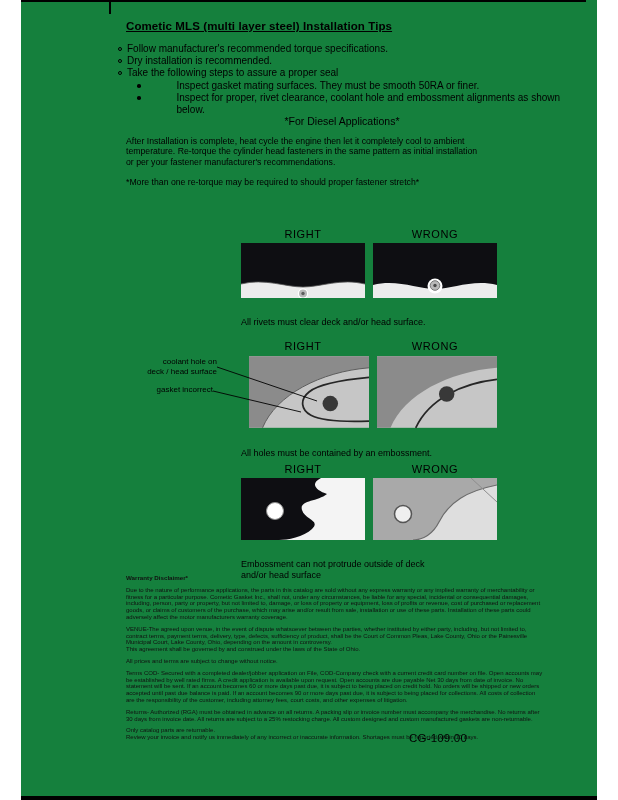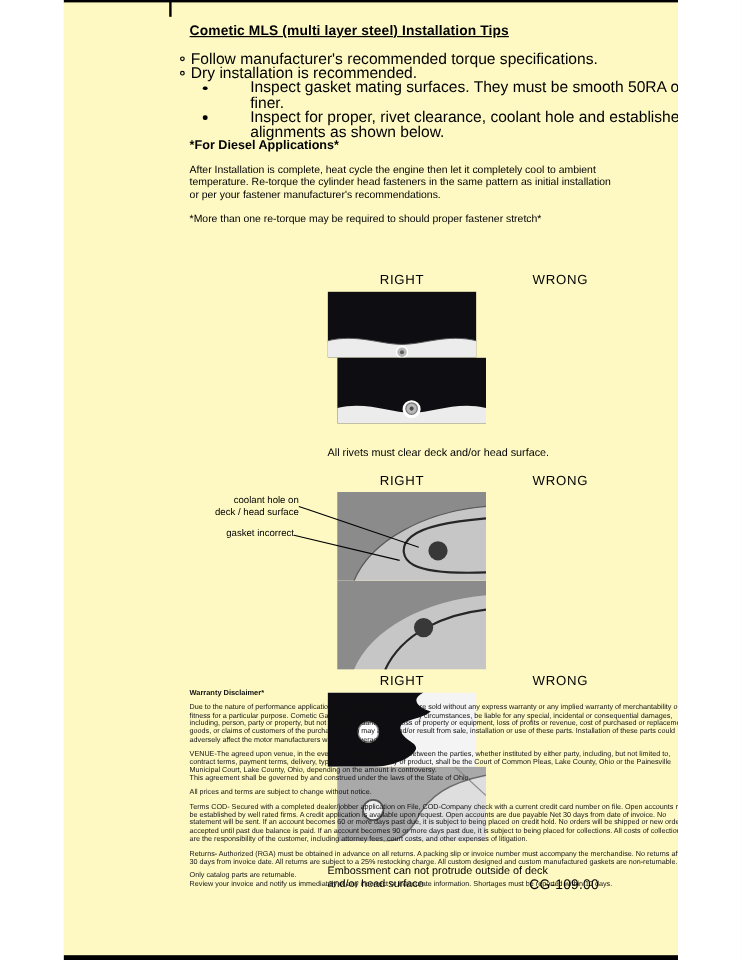--- a/index.html
+++ b/index.html
@@ -1,49 +1,49 @@
 <!DOCTYPE html>
 <html><head>
 <meta charset="utf-8">
 <style>
   * { margin:0; padding:0; box-sizing:border-box; }
   html,body { background:#ffffff; }
   .page {
-    position:relative; width:512px; height:800px; margin:0 auto;
-    background:#fef9c3; color:#000;
+    position:relative; width:576px; height:800px; margin:0 auto;
+    background:#15803d; color:#000;
     font-family:"Liberation Sans", sans-serif;
     overflow:hidden;
   }
   .rule-top { position:absolute; left:0; top:0; width:565px; height:2px; background:#000; }
   .col-tick { position:absolute; left:88px; top:0; width:2px; height:14px; background:#000; }
   .rule-bottom { position:absolute; left:0; top:796px; width:618px; height:4px; background:#000; }
 
   .title {
     position:absolute; left:105px; top:20px;
     font-size:11.5px; font-weight:bold; text-decoration:underline;
     letter-spacing:0.1px;
   }
 
-  .bullets { position:absolute; left:97px; top:43px; width:445px; font-size:13px; }
+  .bullets { position:absolute; left:97px; top:43px; width:445px; font-size:10px; }
   .b-item { display:flex; gap:5px; line-height:12.2px; }
   .b-item .marker { flex:0 0 auto; width:4px; height:4px; border:1px solid #000; border-radius:50%; margin-top:4px; }
   .b-item.sub { margin-left:19px;gap:36px; }
   .b-item.sub .marker { width:3.5px; height:3.5px; background:#000; border:none; margin-top:4.5px; }
 
   .diesel { position:absolute; left:105px; top:116px; width:432px; font-size:8.7px; line-height:10.7px; }
-  .diesel h2 { font-size:10.5px; font-weight:bold; margin-bottom:9px; }
+  .diesel h2 { font-size:10.5px; font-weight:normal; margin-bottom:9px;text-align:center; }
   .diesel p { margin-bottom:9px; white-space:pre-line; }
 
   .diagrams { position:absolute; left:220px; top:228px; width:256px; }
   .dg-headers { display:flex; line-height:13px; }
   .dg-headers span { width:124px; text-align:center; font-size:11px; letter-spacing:0.6px; }
   .dg-headers span + span { margin-left:8px; }
   .dg-headers.mt1 { margin-top:12px; }
   .dg-headers.mt2 { margin-top:4px; }
-  .dg-images { display:flex; position:relative; margin-top:2px;flex-direction:column; }
+  .dg-images { display:flex; position:relative; margin-top:2px; }
   .dg-images svg { display:block; }
   .dg-images svg + svg { margin-left:8px; }
   .dg-caption { margin-top:19px; font-size:9px; line-height:11px; white-space:pre-line; }
 
   .callout { position:absolute; font-size:8px; line-height:10px; text-align:right; white-space:pre-line; width:110px; }
   .callout-1 { right:calc(100% + 24px); top:2px; }
   .callout-2 { right:calc(100% + 28px); top:30px; }
   .callout-lines { position:absolute; left:-30px; top:0; width:140px; height:74px; pointer-events:none; }
 
   .warranty { position:absolute; left:105px; top:575px; width:419px; font-size:6px; line-height:6.8px; color:#111; }
@@ -64,27 +64,31 @@
 
   <div class="bullets">
     <div class="b-item">
       <span class="marker"></span>
       <span>Follow manufacturer's recommended torque specifications.</span>
     </div>
     <div class="b-item">
       <span class="marker"></span>
       <span>Dry installation is recommended.</span>
     </div>
+    <div class="b-item">
+      <span class="marker"></span>
+      <span>Take the following steps to assure a proper seal</span>
+    </div>
     <div class="b-item sub">
       <span class="marker"></span>
       <span>Inspect gasket mating surfaces.  They must be smooth 50RA or finer.</span>
     </div>
     <div class="b-item sub">
       <span class="marker"></span>
-      <span>Inspect for proper, rivet clearance, coolant hole and established alignments as shown below.</span>
+      <span>Inspect for proper, rivet clearance, coolant hole and embossment alignments as shown below.</span>
     </div>
   </div>
 
   <div class="diesel">
     <h2>*For Diesel Applications*</h2>
     <p>After Installation is complete, heat cycle the engine then let it completely cool to ambient
 temperature. Re-torque the cylinder head fasteners in the same pattern as initial installation
 or per your fastener manufacturer's recommendations.</p>
     <p>*More than one re-torque may be required to should proper fastener stretch*</p>
   </div>
@@ -132,20 +136,21 @@
         <path d="M124,22 C92,25 72,29 62,37 C52,45 54,56 64,61 C76,67 98,68 124,67" fill="none" stroke="#262626" stroke-width="1.8"></path>
         <circle cx="84" cy="49" r="8" fill="#383838"></circle>
       </svg>
       <svg width="124" height="74" viewBox="0 0 124 74">
         <rect width="124" height="74" fill="#c6c6c6"></rect>
         <path d="M0,0 L124,0 L124,12 C74,16 28,40 14,74 L0,74 Z" fill="#8b8b8b"></path>
         <path d="M124,24 C88,28 54,44 40,74" fill="none" stroke="#262626" stroke-width="1.8"></path>
         <circle cx="72" cy="39" r="8" fill="#383838"></circle>
       </svg>
     </div>
+    <div class="dg-caption">All holes must be contained by an embossment.</div>
 
     <div class="dg-headers mt2">
       <span>RIGHT</span>
       <span>WRONG</span>
     </div>
     <div class="dg-images">
       <svg width="124" height="62" viewBox="0 0 124 62">
         <rect width="124" height="62" fill="#f4f4f4"></rect>
         <path d="M0,0 L80,0 C68,6 76,13 86,16 C76,24 58,22 61,32 C64,42 80,42 71,51 C63,59 46,62 38,62 L0,62 Z" fill="#0e0e12"></path>
         <circle cx="34" cy="33" r="8.5" fill="#ffffff" stroke="#8a8a8a" stroke-width="1"></circle>

